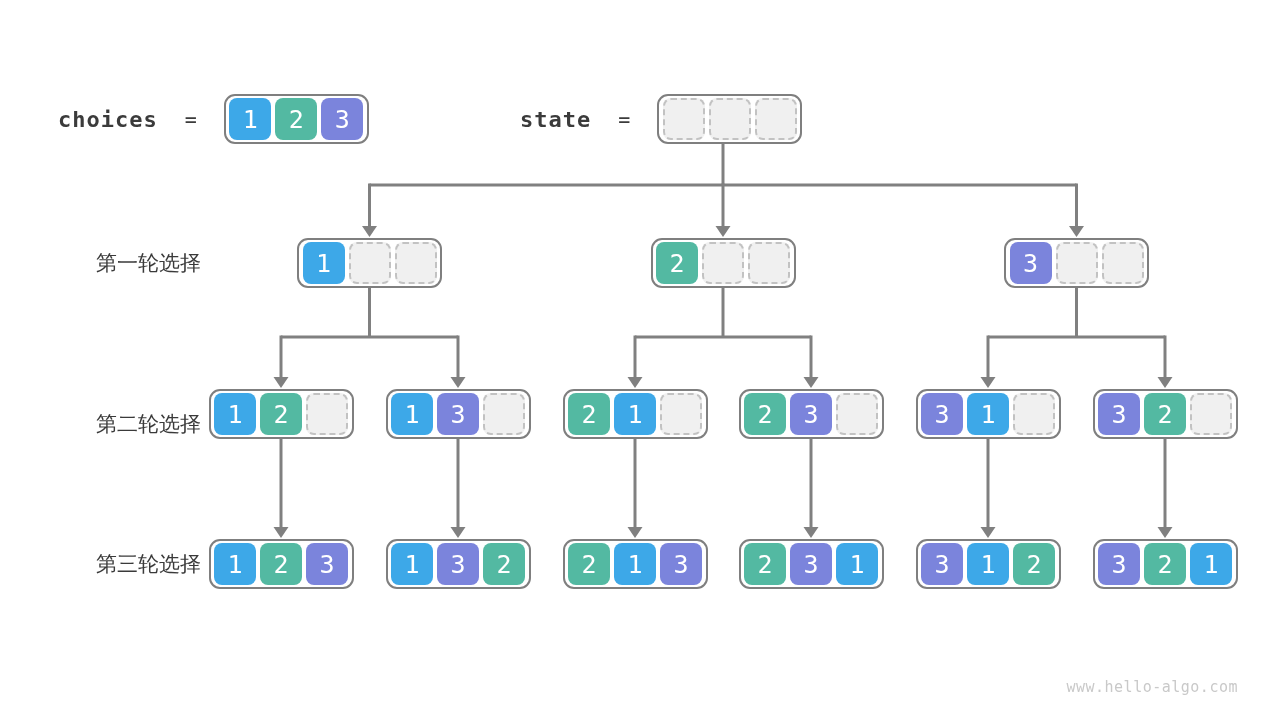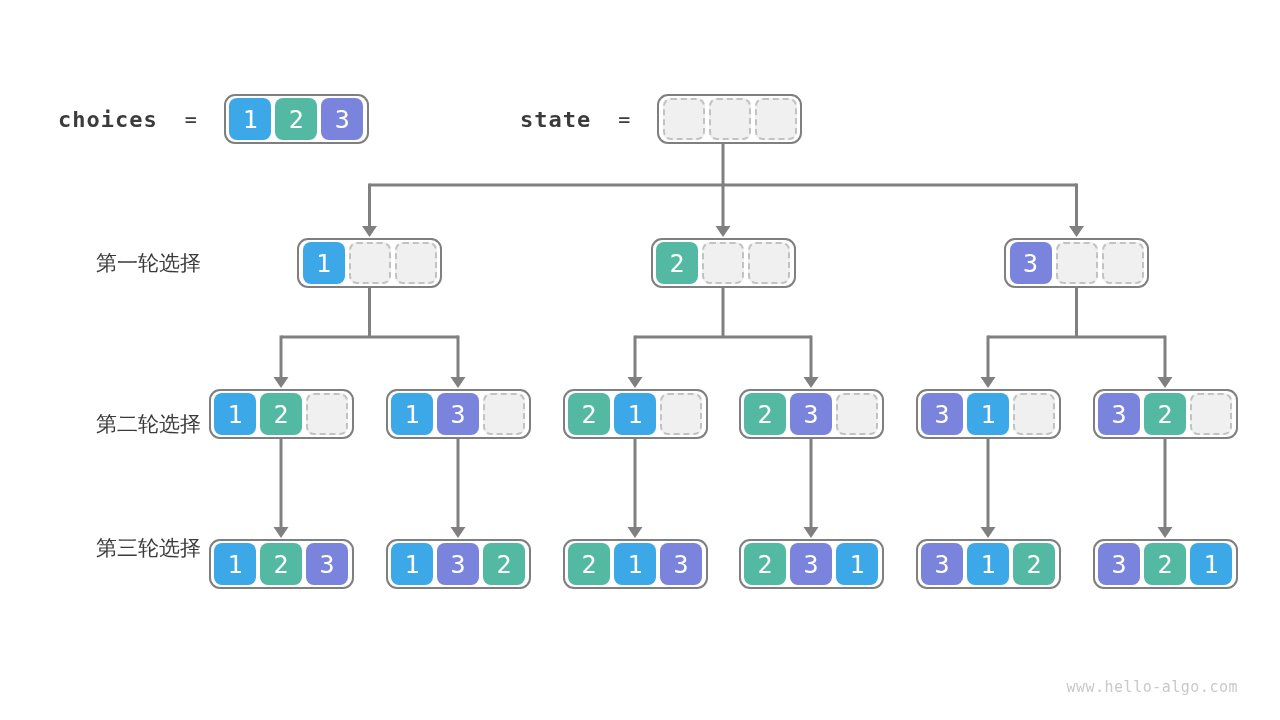--- a/index.html
+++ b/index.html
@@ -72,21 +72,21 @@
     left: 48px;
     font-size: 21px;
     font-weight: 500;
     color: #3a3a3a;
     transform: translateY(-50%);
     white-space: nowrap;
     margin-left: 48px;
   }
   .row-label.r1 { top: 263px; }
   .row-label.r2 { top: 424px; }
-  .row-label.r3 { top: 548px; text-align: right; }
+  .row-label.r3 { top: 564px; text-align: right; }
 
   .watermark {
     position: absolute;
     right: 42px;
     top: 678px;
     font-family: "DejaVu Sans Mono", monospace;
     font-size: 15px;
     color: #c9c9c9;
     letter-spacing: 0.5px;
     text-align: center;

